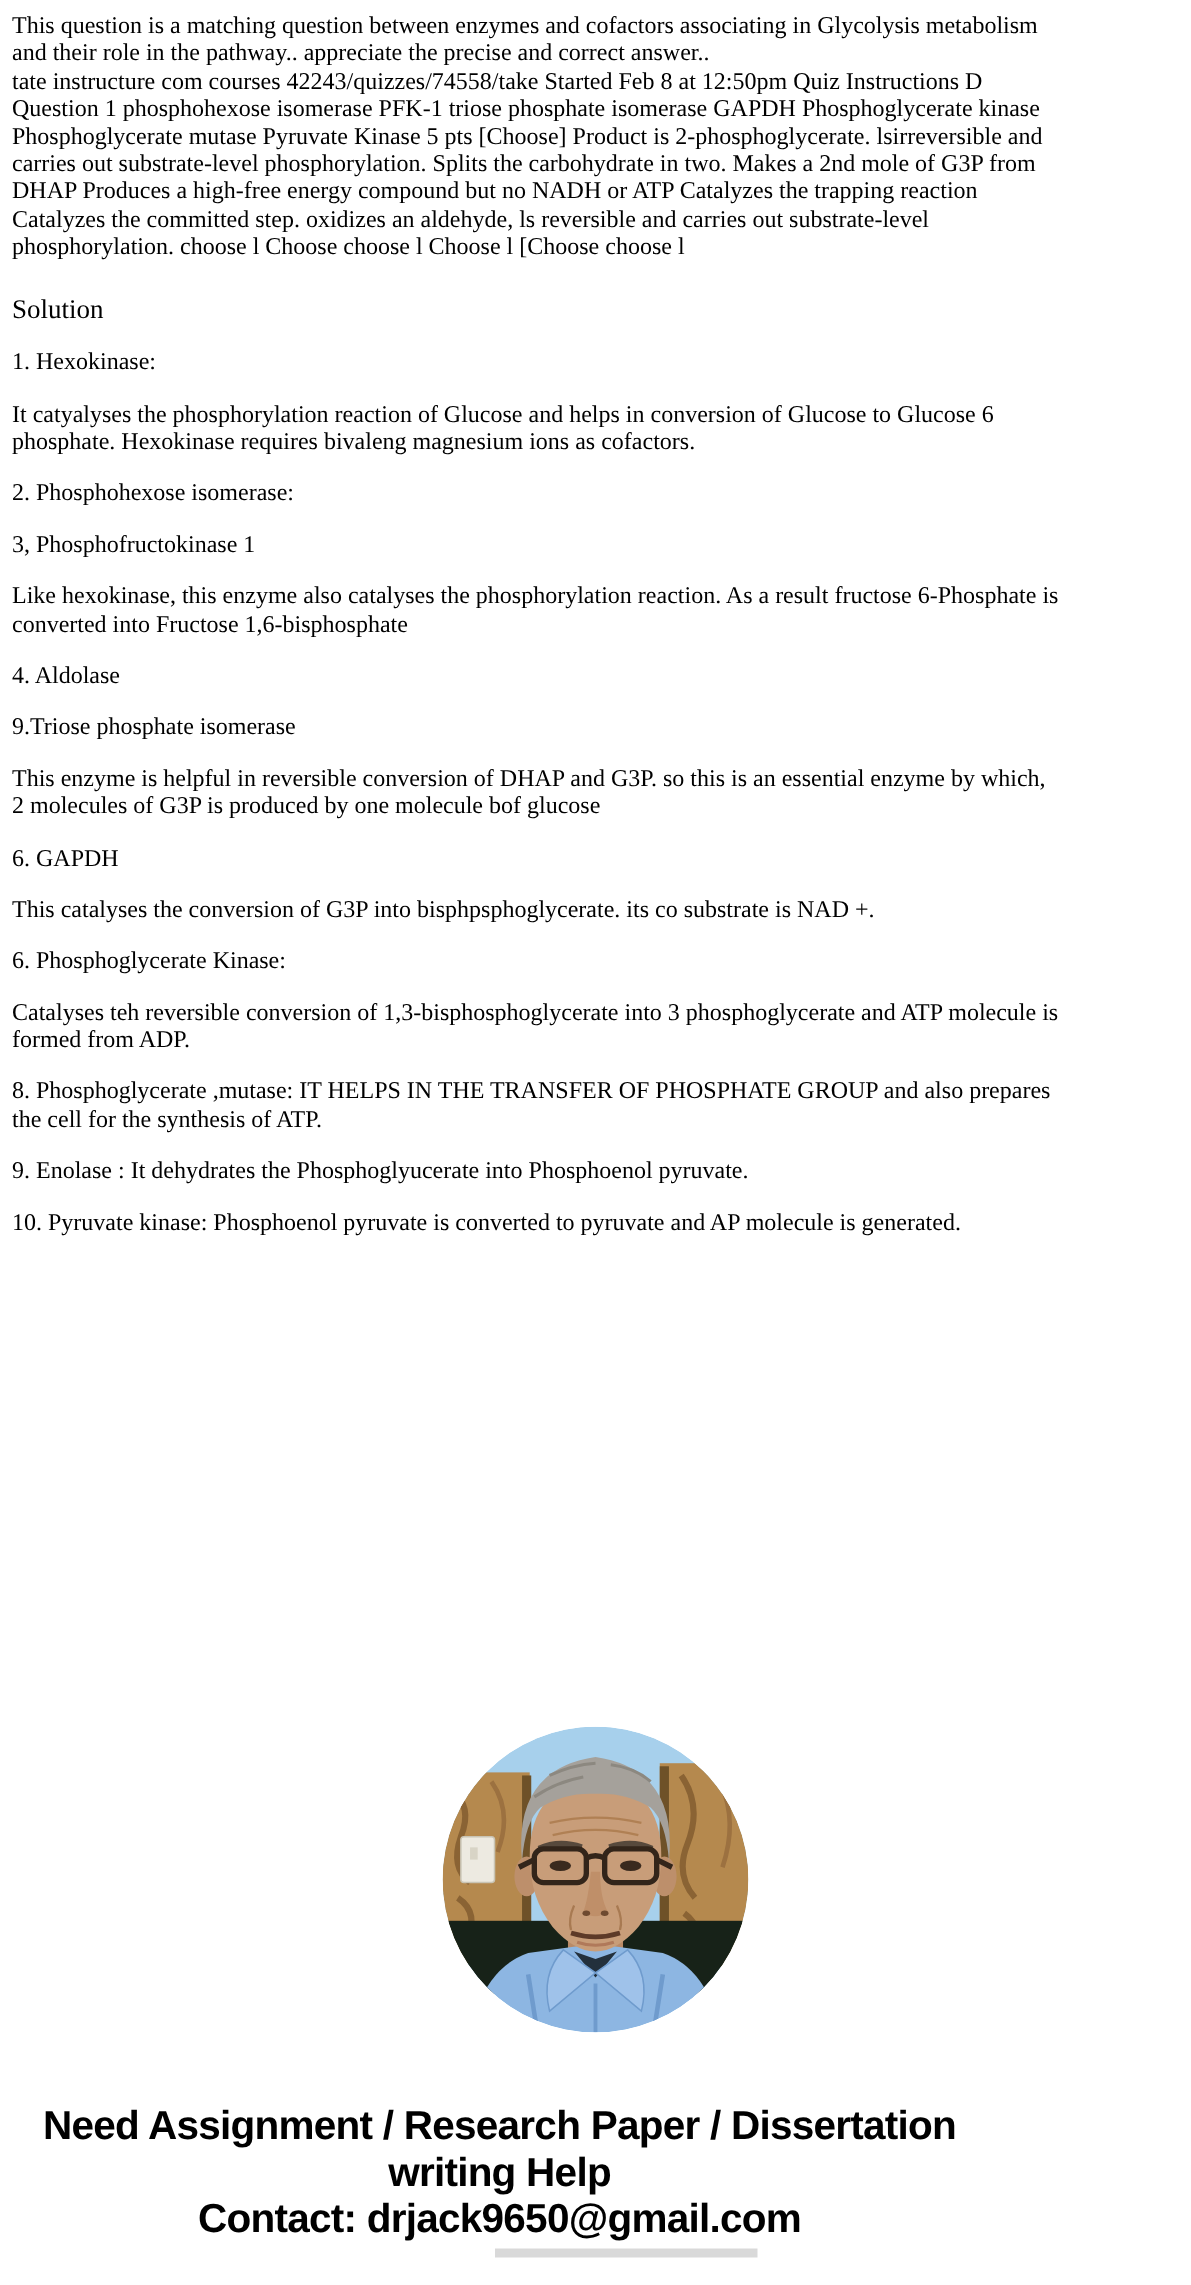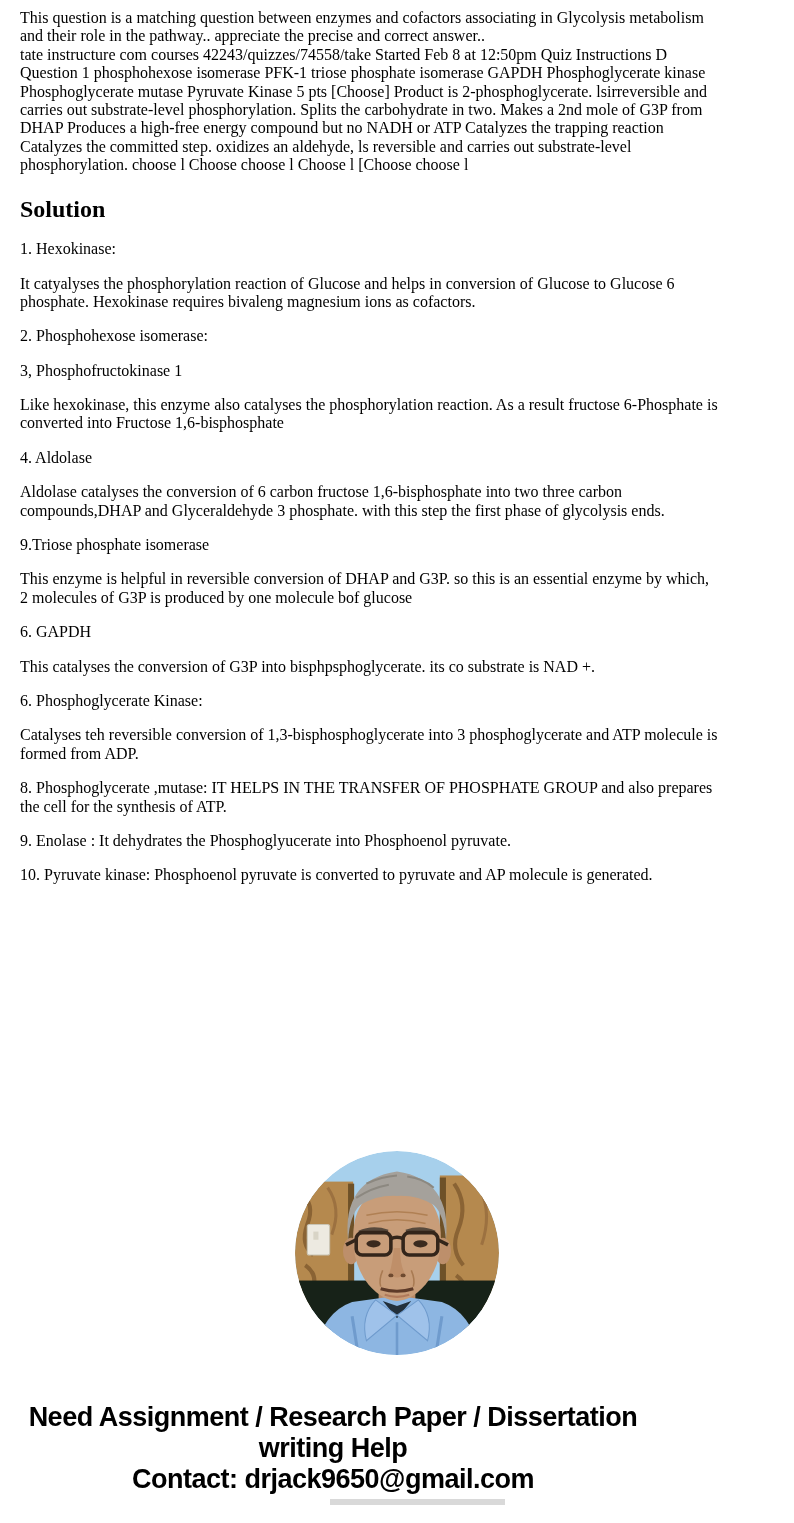--- a/index.html
+++ b/index.html
@@ -13,26 +13,25 @@
     overflow: hidden;
   }
   .doc {
     position: absolute;
     top: 0; left: 0;
     width: 716px;
     padding: 9px 8px 0 8px;
     box-sizing: border-box;
     font-size: 16px;
     line-height: 1.15;
-    margin-left: 12px;
   }
   .intro-line { margin: 0; }
   h3.solution-heading {
-    font-size: 24px;
-    font-weight: bold;
+    font-size: 18px;
+    font-weight: normal;
     margin: 21px 0 17px 0;
     font-family: "Liberation Serif", serif;
   }
   p.sol { margin: 16px 0; }
   .avatar-wrap {
     position: absolute;
     top: 1151px;
     left: 295px;
     width: 204px;
     height: 204px;
@@ -70,21 +69,20 @@
   <div class="intro-line">tate instructure com courses 42243/quizzes/74558/take Started Feb 8 at 12:50pm Quiz Instructions D Question 1 phosphohexose isomerase PFK-1 triose phosphate isomerase GAPDH Phosphoglycerate kinase Phosphoglycerate mutase Pyruvate Kinase 5 pts [Choose] Product is 2-phosphoglycerate. lsirreversible and carries out substrate-level phosphorylation. Splits the carbohydrate in two. Makes a 2nd mole of G3P from DHAP Produces a high-free energy compound but no NADH or ATP Catalyzes the trapping reaction Catalyzes the committed step. oxidizes an aldehyde, ls reversible and carries out substrate-level phosphorylation. choose l Choose choose l Choose l [Choose choose l</div>
 
   <h3 class="solution-heading">Solution</h3>
 
   <p class="sol">1. Hexokinase:</p>
   <p class="sol">It catyalyses the phosphorylation reaction of Glucose and helps in conversion of Glucose to Glucose 6 phosphate. Hexokinase requires bivaleng magnesium ions as cofactors.</p>
   <p class="sol">2. Phosphohexose isomerase:</p>
   <p class="sol">3, Phosphofructokinase 1</p>
   <p class="sol">Like hexokinase, this enzyme also catalyses the phosphorylation reaction. As a result fructose 6-Phosphate is converted into Fructose 1,6-bisphosphate</p>
   <p class="sol">4. Aldolase</p>
-  <p class="sol">Aldolase catalyses the conversion of 6 carbon fructose 1,6-bisphosphate into two three carbon compounds,DHAP and Glyceraldehyde 3 phosphate. with this step the first phase of glycolysis ends.</p>
   <p class="sol">9.Triose phosphate isomerase</p>
   <p class="sol">This enzyme is helpful in reversible conversion of DHAP and G3P. so this is an essential enzyme by which, 2 molecules of G3P is produced by one molecule bof glucose</p>
   <p class="sol">6. GAPDH</p>
   <p class="sol">This catalyses the conversion of G3P into bisphpsphoglycerate. its co substrate is NAD +.</p>
   <p class="sol">6. Phosphoglycerate Kinase:</p>
   <p class="sol">Catalyses teh reversible conversion of 1,3-bisphosphoglycerate into 3 phosphoglycerate and ATP molecule is formed from ADP.</p>
   <p class="sol">8. Phosphoglycerate ,mutase: IT HELPS IN THE TRANSFER OF PHOSPHATE GROUP and also prepares the cell for the synthesis of ATP.</p>
   <p class="sol">9. Enolase : It dehydrates the Phosphoglyucerate into Phosphoenol pyruvate.</p>
   <p class="sol">10. Pyruvate kinase: Phosphoenol pyruvate is converted to pyruvate and AP molecule is generated.</p>
 </div>

